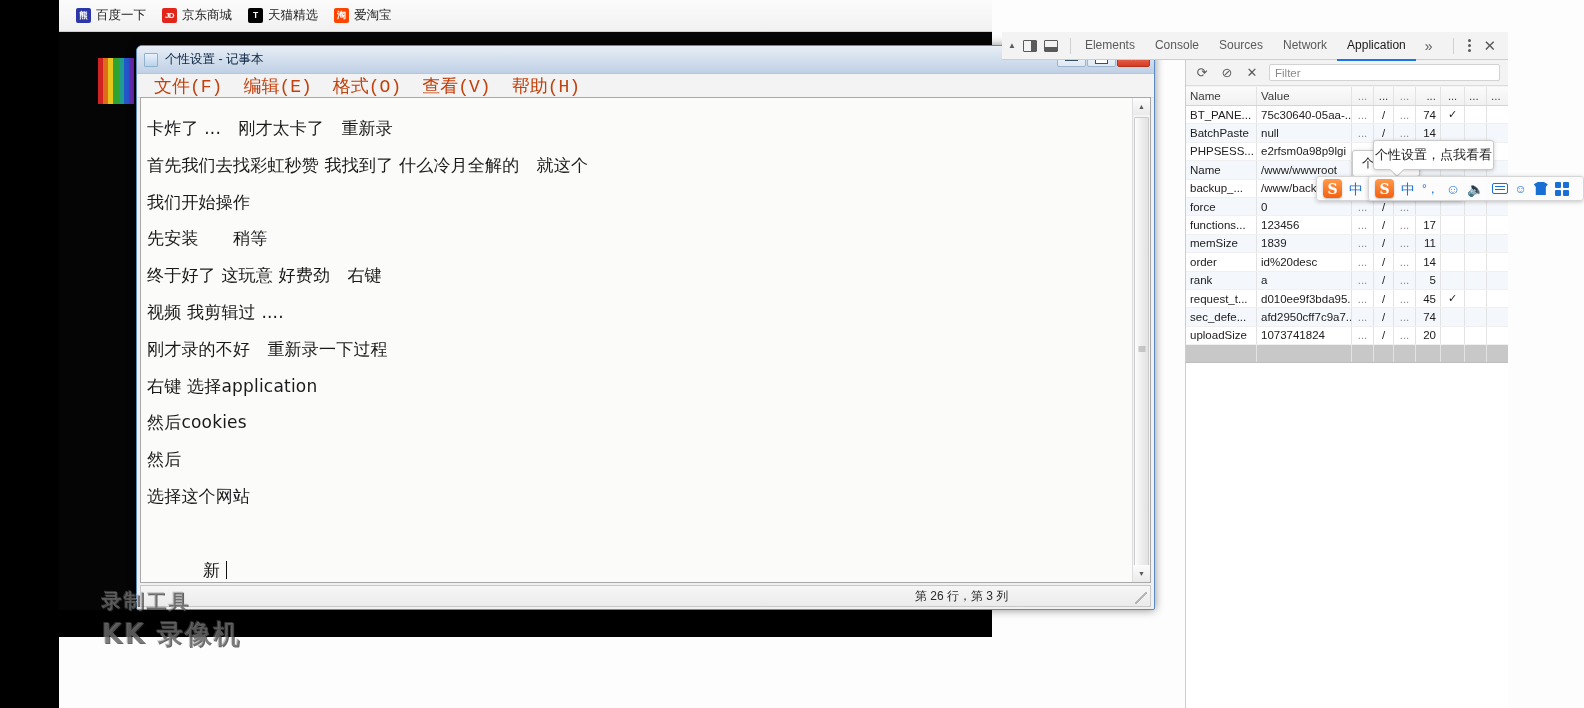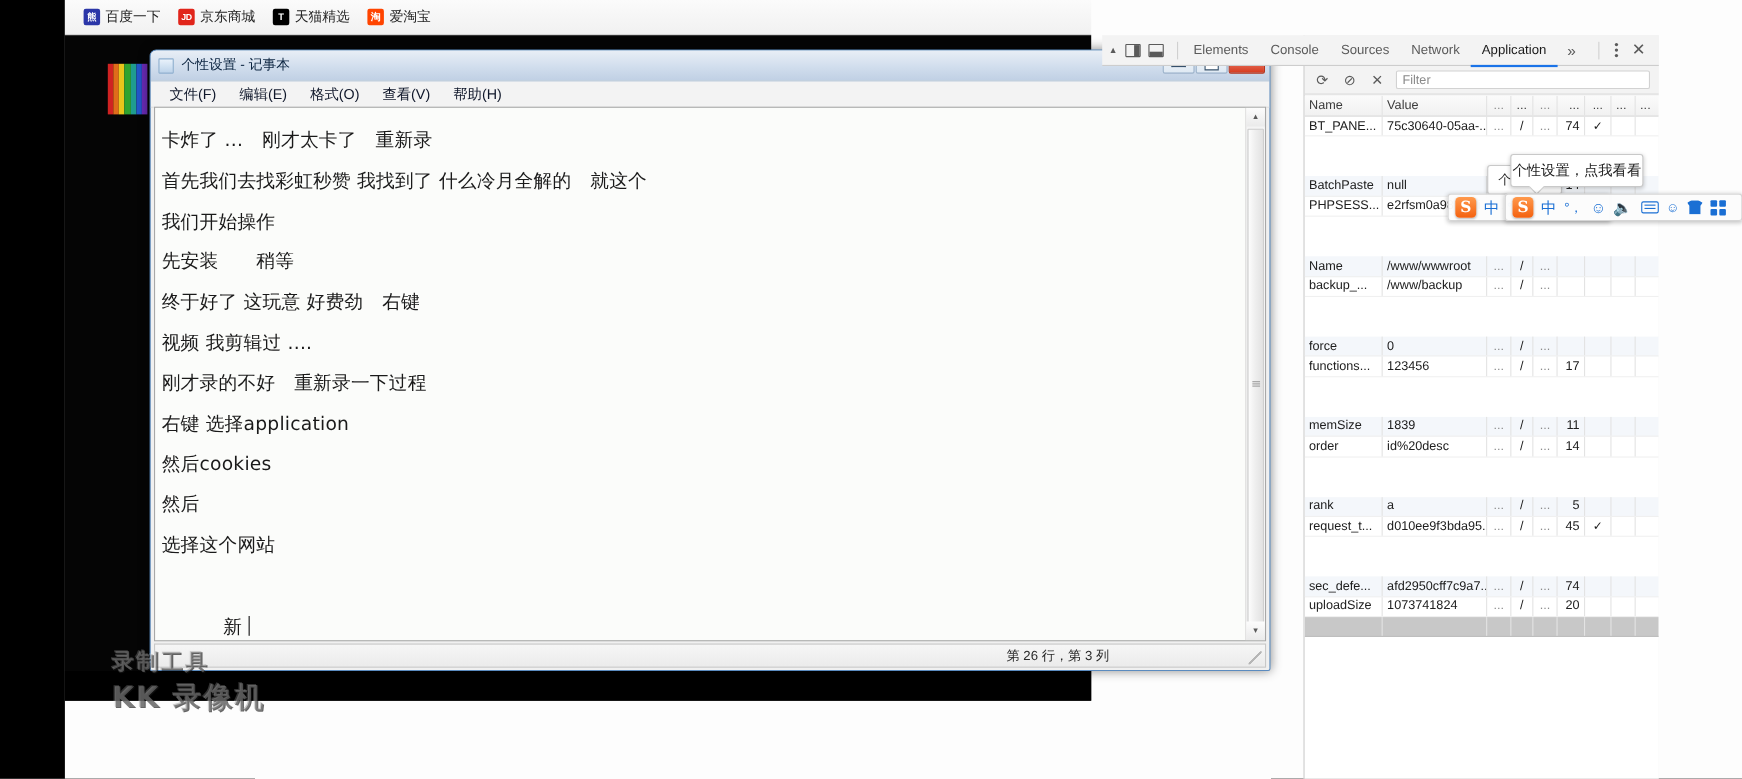--- a/index.html
+++ b/index.html
@@ -75,21 +75,21 @@
     width:33px;font-weight:bold;}
   .np-btn .minglyph{display:block;width:11px;height:7px;border:1px solid #35506b;
     border-top:none;background:#fff;}
   .np-btn .maxglyph{display:block;width:11px;height:10px;border:1px solid #35506b;
     border-top:2px solid #35506b;background:#fff;}
 
   #np-menubar{
     height:23px;background:#f3f3f3;border-bottom:1px solid #dcdcdc;
     display:flex;align-items:center;padding-left:8px;gap:3px;
   }
-  .np-menu{font-size:13px;color:#0f172a;padding:2px 9px;border-radius:2px;white-space:nowrap;}
+  .np-menu{font-size:18px;color:#c2410c;padding:2px 9px;border-radius:2px;white-space:nowrap;font-family:Liberation Mono, monospace;}
 
   #np-body{
     position:absolute;left:3px;right:3px;top:51px;bottom:26px;
     background:#fbfcfa;border:1px solid #a8a8a8;box-sizing:border-box;
     display:flex;overflow:hidden;
   }
   #np-textarea{
     flex:1 1 auto;padding:12px 0 0 6px;overflow:hidden;
     font-family:"DejaVu Sans","Liberation Sans",sans-serif;
   }
@@ -186,21 +186,21 @@
   
   #dt-table{
     position:absolute;left:0;top:55px;width:100%;bottom:0;background:#fff;
     font-size:11.5px;color:#202020;overflow:hidden;
   }
   .ck-row{display:flex;height:18.4px;align-items:center;box-sizing:border-box;
     border-bottom:1px solid #f0f0f0;}
   .ck-head{background:linear-gradient(#fbfbfb,#f1f1f1);border-bottom:1px solid #d4d4d4;
     color:#3b3b3b;height:19px;}
   .ck-row:nth-child(odd of .ck-body){background:#fff;}
-  .ck-row.alt{background:#f4f7fb;margin-top:36px;}
+  .ck-row.alt{background:#f4f7fb;}
   .ck-row.selected{background:#c8c8c8;border-bottom:1px solid #bdbdbd;}
   .ck-cell{padding:0 4px;overflow:hidden;white-space:nowrap;text-overflow:ellipsis;
     border-right:1px solid #e3e3e3;box-sizing:border-box;height:100%;
     display:flex;align-items:center;}
   .c-name{width:71px;flex:0 0 71px;}
   .c-value{width:95px;flex:0 0 95px;}
   .c-dom{width:22px;flex:0 0 22px;justify-content:center;color:#8c8c8c;}
   .c-path{width:20px;flex:0 0 20px;justify-content:center;}
   .c-exp{width:22px;flex:0 0 22px;justify-content:center;color:#8c8c8c;}
   .c-size{width:25px;flex:0 0 25px;justify-content:flex-end;}

